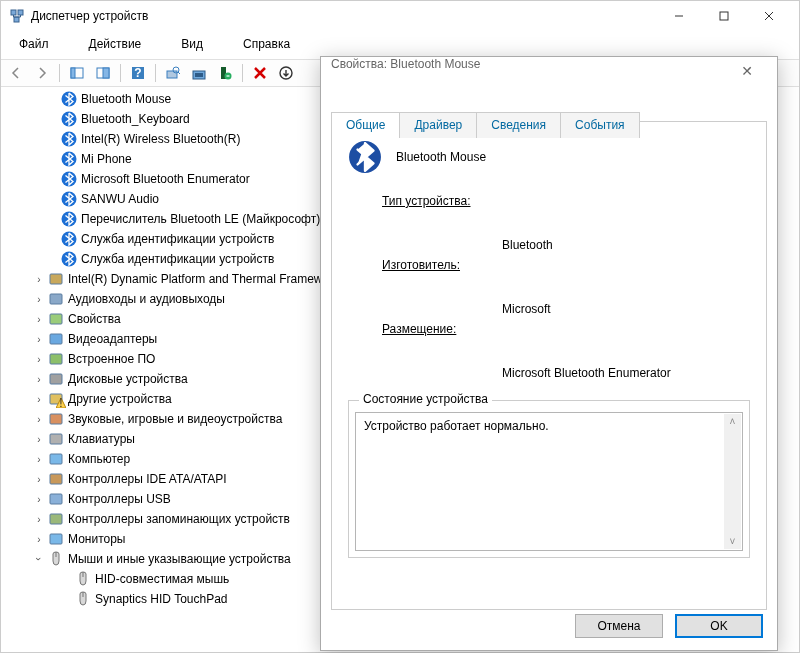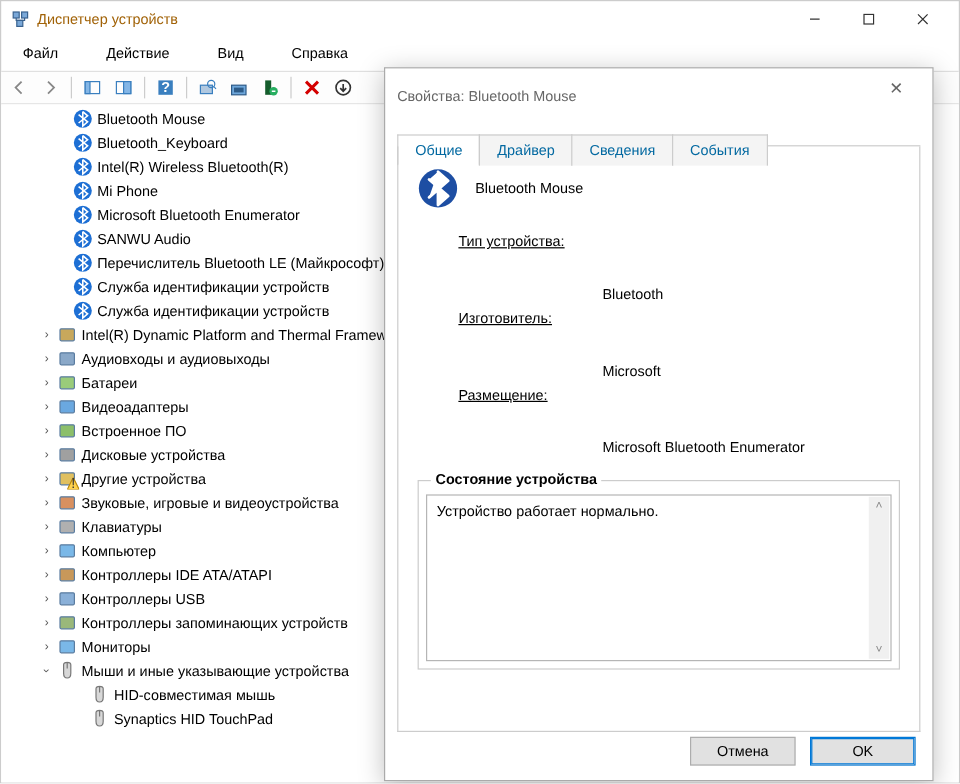--- a/index.html
+++ b/index.html
@@ -1,20 +1,20 @@
 <!DOCTYPE html>
 <html><head>
 <meta charset="utf-8">
 <style>
   * { box-sizing: border-box; margin: 0; padding: 0; font-family: "Segoe UI", Tahoma, sans-serif; font-size: 12px; }
   body { width: 800px; height: 653px; background: #fff; position: relative; overflow: hidden; }
 
   
   .dm-window { position:absolute; inset:0; background:#fff; border:1px solid #ccc; }
-  .dm-titlebar { height:30px; display:flex; align-items:center; padding:0 8px; color:#a16207; }
+  .dm-titlebar { height:30px; display:flex; align-items:center; padding:0 8px; color:#000000; }
   .dm-titlebar .ico { width:16px; height:16px; margin-right:6px; }
   .dm-titlebar .spacer { flex:1; }
   .dm-titlebar .winbtn { width:45px; height:30px; display:flex; align-items:center; justify-content:center; color:#555; }
   .dm-menubar { display:flex; gap:20px; padding:2px 4px 4px 8px; }
   .dm-menubar .menu { padding:4px 10px; }
   .dm-toolbar { height:28px; border-top:1px solid #e0e0e0; border-bottom:1px solid #e0e0e0; display:flex; align-items:center; padding:0 4px; gap:4px; background:#fdfdfd;}
   .tbsep { width:1px; height:18px; background:#ccc; margin:0 2px; }
   .tbbtn { width:22px; height:22px; display:flex; align-items:center; justify-content:center; border:1px solid transparent; border-radius:2px;}
   .tbbtn svg { width:16px; height:16px; }
 
@@ -23,35 +23,35 @@
   .tree li { white-space:nowrap; height:20px; display:flex; align-items:center; }
   .tree .indent0 { padding-left:54px; }
   .tree .indent-cat { padding-left:25px; }
   .tree .indent-child { padding-left:68px; }
   .tree .tw { width:14px; height:14px; display:inline-flex; align-items:center; justify-content:center; color:#555; margin-right:2px; font-size:10px;}
   .tree .nico { width:16px; height:16px; margin-right:4px; flex-shrink:0;}
   .tree .lbl { color:#000; }
 
   
   .props { position:absolute; left:320px; top:56px; width:458px; height:595px; background:#fff; border:1px solid #aaa; box-shadow:0 4px 20px rgba(0,0,0,0.25);}
-  .props-titlebar { height:30px; display:flex; align-items:flex-end; padding:0 10px; color:#666; }
+  .props-titlebar { height:30px; display:flex; align-items:flex-start; padding:0 10px; color:#666; }
   .props-titlebar .spacer { flex:1; }
   .props-titlebar .close { width:40px; height:28px; display:flex; align-items:center; justify-content:center; color:#666; font-size:14px;}
   .props-body { padding:8px 10px 10px 10px; }
   .tabstrip { display:flex; border-bottom:1px solid #ccc; }
   .tab { padding:5px 14px; border:1px solid #ccc; border-bottom:none; margin-right:-1px; background:#f4f4f4; position:relative; top:17px; color:#0369a1;}
   .tab.active { background:#fff; border-bottom:1px solid #fff; }
   .tabpanel { border:1px solid #ccc; border-top:none; padding:14px 16px 16px 16px; height:488px; position:relative;}
   .dev-head { display:flex; align-items:center; gap:14px; margin-bottom:20px; margin-top:4px;}
   .dev-head .big-ico { width:34px; height:34px; }
   .kv { display:flex; margin:6px 0 6px 34px; }
   .kv .k { width:120px; color:#000;text-decoration:underline;}
   .kv .v { color:#000;margin-top:44px;}
   .fieldset { border:1px solid #ccc; margin-top:20px; padding:8px 6px 6px 6px; position:relative;}
-  .fieldset .legend { position:absolute; top:-9px; left:10px; background:#fff; padding:0 4px;font-weight:bold; }
+  .fieldset .legend { position:absolute; top:-9px; left:10px; background:#fff; padding:0 4px; }
   .status-box { border:1px solid #b5b5b5; height:139px; padding:6px 8px; background:#fff; position:relative; margin-top:3px;}
   .status-box .sbar { position:absolute; right:1px; top:1px; bottom:1px; width:17px; background:#f0f0f0; display:flex; flex-direction:column; justify-content:space-between; align-items:center; }
   .status-box .sbar .sarrow { font-size:10px; color:#888; padding:2px 0;}
   .dlg-buttons { position:absolute; right:14px; bottom:12px; display:flex; gap:12px;}
   .dlg-btn { width:88px; height:24px; background:#e1e1e1; border:1px solid #adadad; display:flex; align-items:center; justify-content:center; }
   .dlg-btn.primary { border:1px solid #0078d7; box-shadow:inset 0 0 0 1px #0078d7; }
 
   
   .bt-ico { fill:#fff;}
 </style>
@@ -237,21 +237,21 @@
             <svg class="nico" viewBox="0 0 16 16">
               <rect x="2" y="3" width="12" height="10" rx="1" fill="#8aa8c8" stroke="#5a7ca0"></rect>
             </svg>
             <span class="lbl">Аудиовходы и аудиовыходы</span>
           </li>
           <li class="indent-cat">
             <span class="tw">›</span>
             <svg class="nico" viewBox="0 0 16 16">
               <rect x="2" y="3" width="12" height="10" rx="1" fill="#9acc7a" stroke="#5a7ca0"></rect>
             </svg>
-            <span class="lbl">Батареи</span>
+            <span class="lbl">Свойства</span>
           </li>
           <li class="indent-cat">
             <span class="tw">›</span>
             <svg class="nico" viewBox="0 0 16 16">
               <rect x="2" y="3" width="12" height="10" rx="1" fill="#6aa8e0" stroke="#5a7ca0"></rect>
             </svg>
             <span class="lbl">Видеоадаптеры</span>
           </li>
           <li class="indent-cat">
             <span class="tw">›</span>

